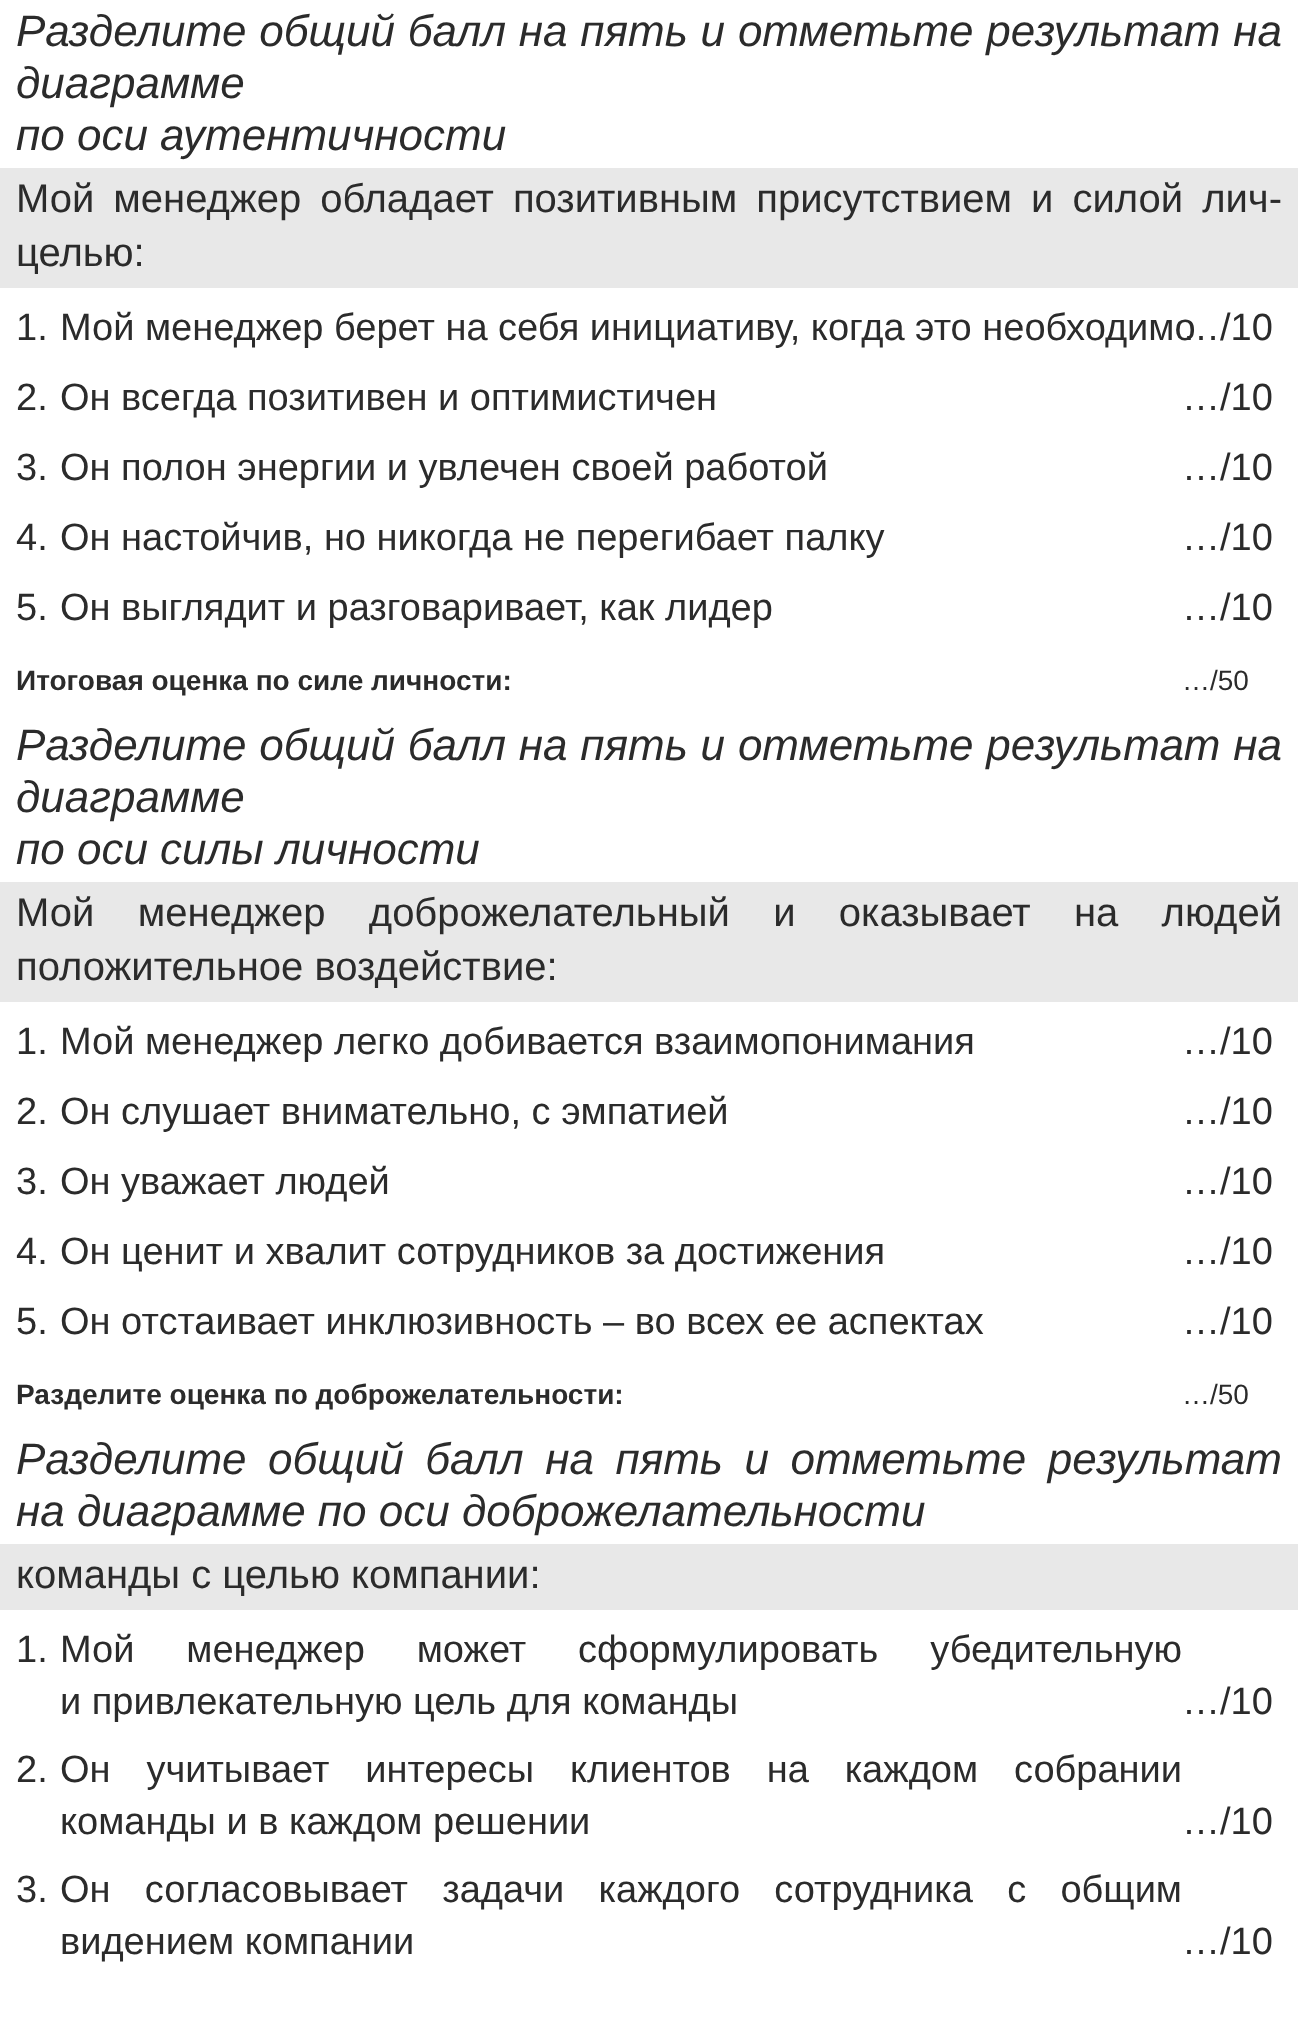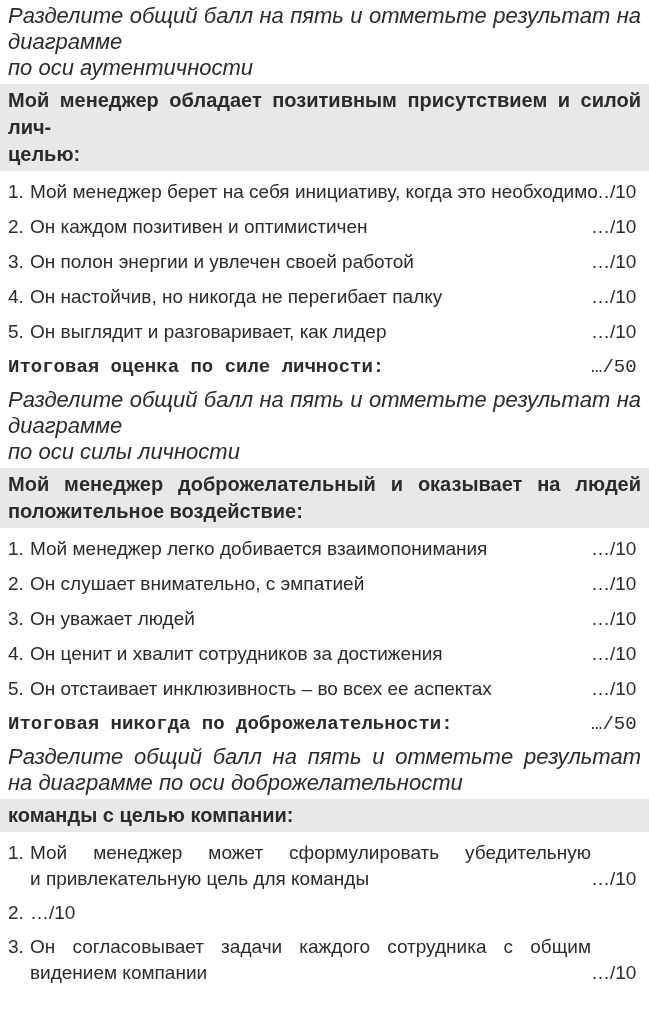--- a/index.html
+++ b/index.html
@@ -24,21 +24,21 @@
     font-style: italic;
     font-size: 22px;
     line-height: 26px;
     margin: 0 0 3px 0;
   }
   
   .band {
     margin: 0 -8px 8px;
     padding: 3px 8px 3px;
     background: var(--band-bg, #e8e8e8);
-    font-weight: 700;
+    font-weight: 400;
     font-size: 20px;
     line-height: 27px;
   }
   
   .item {
     display: flex;
     font-size: 19px;
     line-height: 26px;
     margin-bottom: 9px;
   }
@@ -55,24 +55,23 @@
   .score {
     flex: none;
     width: 50px;
     text-align: left;
     align-self: flex-end;
   }
   
   .total {
     display: flex;
     font-weight: 700;
-    font-size: 19px;
+    font-size: 14px;
     line-height: 26px;
     margin-bottom: 7px;
-    font-family: Liberation Mono, monospace;
   }
   .total .label { flex: 1; }
   .total .score { font-weight: 400; margin-left: 35px; }
   
   .line.stretch {
     text-align: justify;
     text-align-last: justify;
   }
   .nowrap { white-space: nowrap; }
 </style>
@@ -94,21 +93,21 @@
   <div class="item">
     <span class="num">1.</span>
     <div class="lines">
         <div class="line nowrap">Мой менеджер берет на себя инициативу, когда это необходимо</div>
       </div>
     <div class="score">…/10</div>
   </div>
   <div class="item">
     <span class="num">2.</span>
     <div class="lines">
-        <div class="line nowrap">Он каждом позитивен и оптимистичен</div>
+        <div class="line nowrap">Он всегда позитивен и оптимистичен</div>
       </div>
     <div class="score">…/10</div>
   </div>
   <div class="item">
     <span class="num">3.</span>
     <div class="lines">
         <div class="line nowrap">Он полон энергии и увлечен своей работой</div>
       </div>
     <div class="score">…/10</div>
   </div>
@@ -172,21 +171,21 @@
   </div>
   <div class="item">
     <span class="num">5.</span>
     <div class="lines">
         <div class="line nowrap">Он отстаивает инклюзивность – во всех ее аспектах</div>
       </div>
     <div class="score">…/10</div>
   </div>
 
   <div class="total">
-    <div class="label nowrap">Итоговая никогда по доброжелательности:</div>
+    <div class="label nowrap">Разделите оценка по доброжелательности:</div>
     <div class="score">…/50</div>
   </div>
 
   <div class="instr">
     <div class="line stretch">Разделите общий балл на пять и отметьте результат</div>
     <div class="line">на диаграмме по оси доброжелательности</div>
   </div>
 
   <div class="band">
     <div class="line">команды с целью компании:</div>
@@ -196,20 +195,24 @@
     <div class="item">
       <span class="num">1.</span>
       <div class="lines">
         <div class="line stretch">Мой менеджер может сформулировать убедительную</div>
         <div class="line">и привлекательную цель для команды</div>
       </div>
       <div class="score">…/10</div>
     </div>
     <div class="item">
       <span class="num">2.</span>
+      <div class="lines">
+        <div class="line stretch">Он учитывает интересы клиентов на каждом собрании</div>
+        <div class="line">команды и в каждом решении</div>
+      </div>
       <div class="score">…/10</div>
     </div>
     <div class="item">
       <span class="num">3.</span>
       <div class="lines">
         <div class="line stretch">Он согласовывает задачи каждого сотрудника с общим</div>
         <div class="line">видением компании</div>
       </div>
       <div class="score">…/10</div>
     </div>

